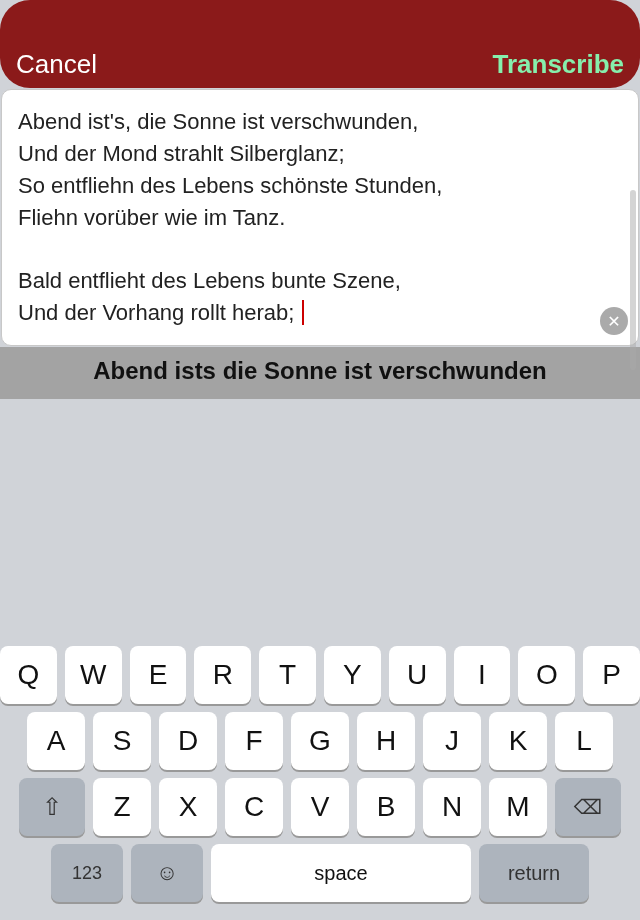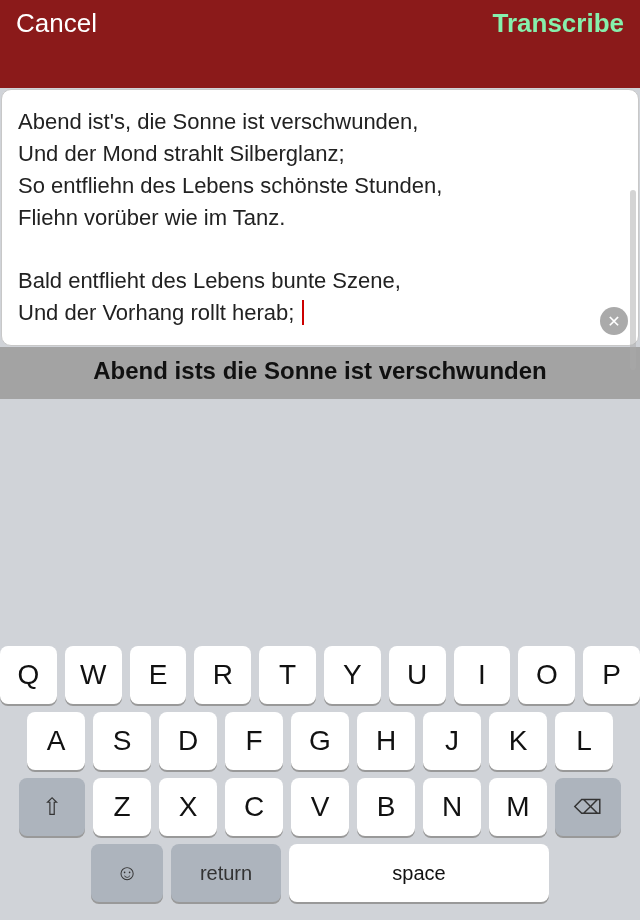--- a/index.html
+++ b/index.html
@@ -11,24 +11,25 @@
       font-family: -apple-system, 'Helvetica Neue', Arial, sans-serif;
       background: #d0d3d8;
     }
 
     
     #header {
       background: #8b1a1a;
       width: 640px;
       height: 88px;
       display: flex;
-      align-items: flex-start;
+      align-items: flex-end;
       justify-content: space-between;
       padding: 0 16px;
       position: relative;
+      border-radius: 30px;
     }
 
     #cancel-button {
       color: white;
       font-size: 26px;
       font-weight: 400;
       cursor: pointer;
       padding: 8px 0;
     }
 
@@ -271,17 +272,18 @@
       <div class="key">X</div>
       <div class="key">C</div>
       <div class="key">V</div>
       <div class="key">B</div>
       <div class="key">N</div>
       <div class="key">M</div>
       <div class="key key-special key-delete">⌫</div>
     </div>
 
   <div class="key-row row-bottom">
+  <div class="key key-special key-123">123</div>
       <div class="key key-special key-emoji">☺</div>
+      <div class="key key-space">space</div>
       <div class="key key-special key-return">return</div>
-      <div class="key key-space">space</div>
     </div>
 </div>
 
 </body></html>

